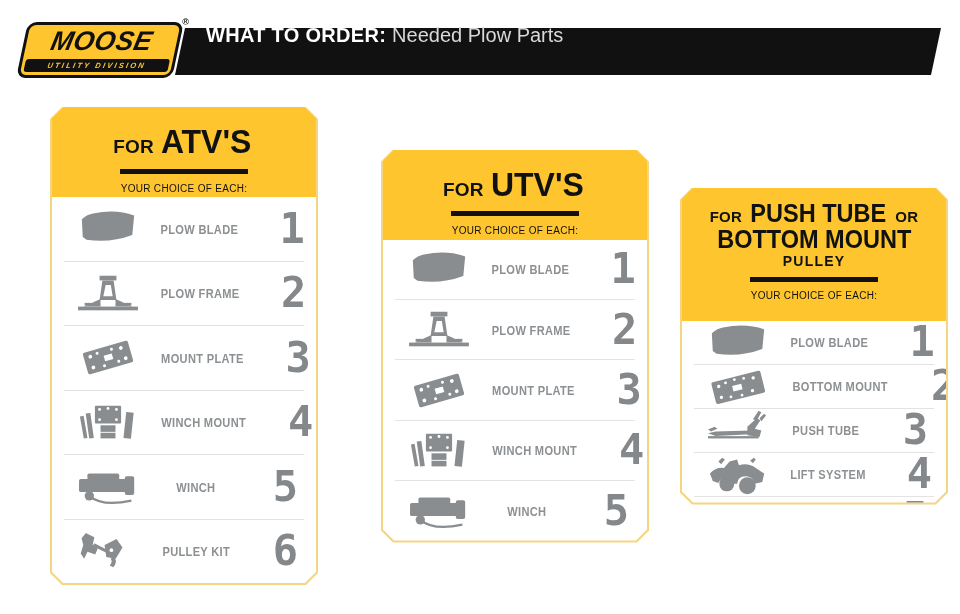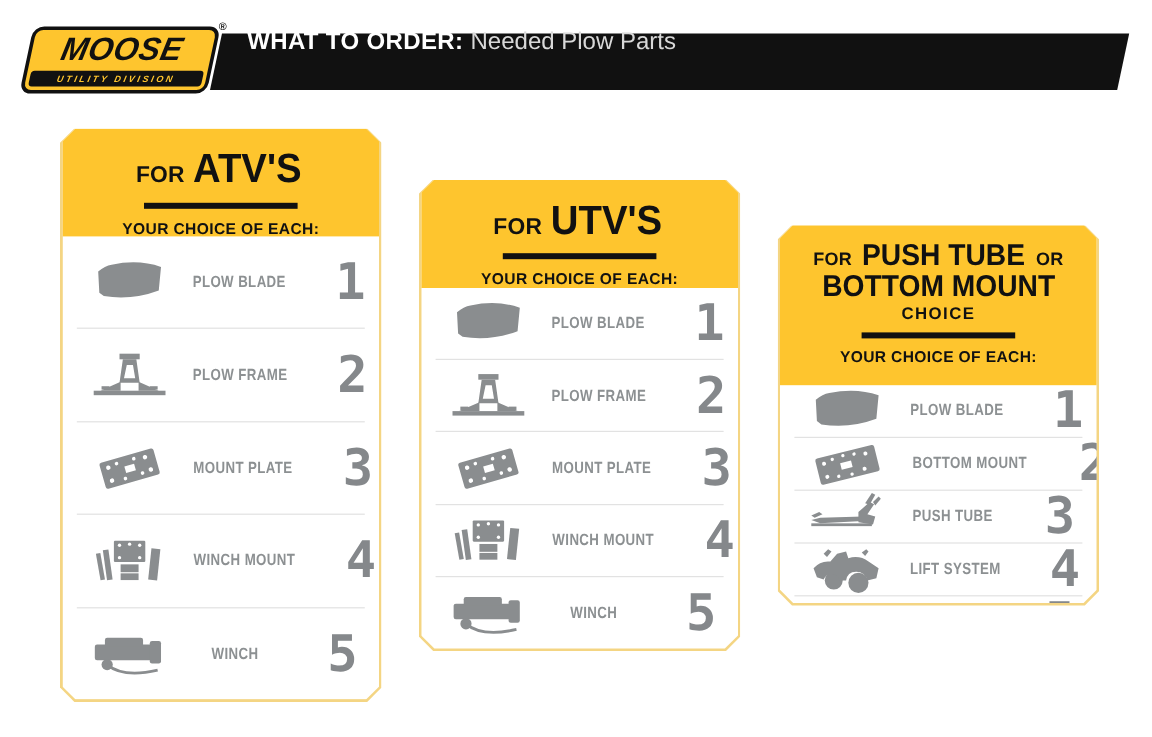--- a/index.html
+++ b/index.html
@@ -52,36 +52,36 @@
     position:relative;width:268px;background:var(--card-border);
     clip-path:polygon(12px 0,calc(100% - 12px) 0,100% 12px,100% calc(100% - 12px),
       calc(100% - 12px) 100%,12px 100%,0 calc(100% - 12px),0 12px);
   }
   .card-inner{
     position:absolute;inset:0 2px 2px 2px;background:#ffffff;
     clip-path:polygon(11px 0,calc(100% - 11px) 0,100% 11px,100% calc(100% - 11px),
       calc(100% - 11px) 100%,11px 100%,0 calc(100% - 11px),0 11px);
     display:flex;flex-direction:column;
   }
-  .card.h1{height:478px;} .card.h2{height:393px;} .card.h3{height:317px;}
+  .card.h1{height:478px;} .card.h2{height:393px;margin-left:32px;} .card.h3{height:317px;}
 
   .card-head{background:var(--yellow);text-align:center;flex:0 0 auto;height:90px;}
   .card.tall .card-head{height:133px;}
   .t-line{line-height:1.05;}
   .card-head .first-line{margin-top:17px;}
   .card.tall .card-head .first-line{margin-top:12px;}
   .t-small{font-weight:800;font-size:19px;color:var(--ink);letter-spacing:0.2px;}
   .card.tall .t-small{font-size:15px;}
   .t-big{font-weight:900;font-size:34px;color:var(--ink);letter-spacing:0px;display:inline-block;transform:scaleX(0.94);}
   .card.tall .t-big{font-size:25px;}
   .t-mid{font-weight:800;font-size:14px;color:var(--ink);letter-spacing:1.2px;margin-top:2px;}
   .t-line:empty,.t-small:empty,.t-mid:empty{display:none;}
   .head-divider{width:128px;height:5px;background:var(--ink);margin:9px auto 9px auto;}
   .card.tall .head-divider{margin:8px auto 8px auto;}
-  .choice{font-weight:700;font-size:13px;color:var(--ink);letter-spacing:0.3px;}
+  .choice{font-weight:400;font-size:10px;color:var(--ink);letter-spacing:0.3px;}
 
   .card-body{flex:1;display:flex;flex-direction:column;padding:0 12px;}
   .row{flex:1;display:flex;align-items:center;}
   .row + .row{border-top:1px solid var(--sep);}
   .row-icon{width:88px;flex:0 0 88px;display:flex;align-items:center;justify-content:center;color:var(--icon-gray);}
   .row-icon svg{display:block;}
   .row-label{flex:1;text-align:center;color:var(--label-gray);}
   .lbl{display:inline-block;font-weight:700;font-size:13.5px;letter-spacing:0.4px;transform:scaleX(0.82);white-space:nowrap;}
   .row-note{font-weight:400;font-size:11.5px;color:var(--note-gray);line-height:1.3;max-width:150px;margin:0 auto 2px auto;}
   .row-num{
@@ -196,20 +196,33 @@
                 <rect x="3" y="15" width="58" height="14" rx="2"></rect>
                 <rect x="12" y="9" width="34" height="8" rx="2"></rect>
                 <rect x="52" y="12" width="10" height="20" rx="2"></rect>
                 <circle cx="14" cy="33" r="5"></circle>
                 <path d="M14 33 Q28 45 59 38" stroke="currentColor" stroke-width="2.5" fill="none"></path>
               </svg>
             </div>
             <div class="row-label"><div class="lbl">WINCH</div></div>
             <div class="row-num">5</div>
           </div>
+          <div class="row">
+            <div class="row-icon">
+              <svg viewBox="0 0 68 46" width="58" height="40" fill="currentColor">
+                <path d="M8 2 l10 5 -2 9 6 4 -3 7 -9 -3 -4 8 -4 -6 3 -10 -2 -8 Z"></path>
+                <path d="M18 14 l16 8 -2 3 -16 -8 Z"></path>
+                <path d="M30 16 l14 -7 7 10 -8 13 -11 -2 Z"></path>
+                <path d="M41 30 q5 6 -1 12 l-4 -2 q4 -5 1 -8 Z"></path>
+                <circle cx="38" cy="22" r="2.2" fill="#fff"></circle>
+              </svg>
+            </div>
+            <div class="row-label"><div class="lbl">PULLEY KIT</div></div>
+            <div class="row-num">6</div>
+          </div>
         </div>
     </div>
   </div>
 
   <div class="card h2">
     <div class="card-inner">
       <div class="card-head">
         <div class="t-line first-line">
           <span class="t-small">FOR</span>
           <span class="t-big">UTV'S</span>
@@ -305,21 +318,21 @@
 
   <div class="card h3 tall">
     <div class="card-inner">
       <div class="card-head">
         <div class="t-line first-line">
           <span class="t-small">FOR</span>
           <span class="t-big">PUSH TUBE</span>
           <span class="t-small">OR</span>
         </div>
         <div class="t-line"><span class="t-big">BOTTOM MOUNT</span></div>
-        <div class="t-line t-mid">CHOICE</div>
+        <div class="t-line t-mid">PULLEY</div>
         <div class="head-divider"></div>
         <div class="choice">YOUR CHOICE OF EACH:</div>
       </div>
       <div class="card-body">
           <div class="row">
             <div class="row-icon">
               <svg viewBox="0 0 68 46" width="64" height="43">
                 <path fill="currentColor" d="M6 13 Q12 8 18 7 Q42 2 62 9 L60 30 Q36 39 11 35 L7 32 Z"></path>
               </svg>
             </div>

